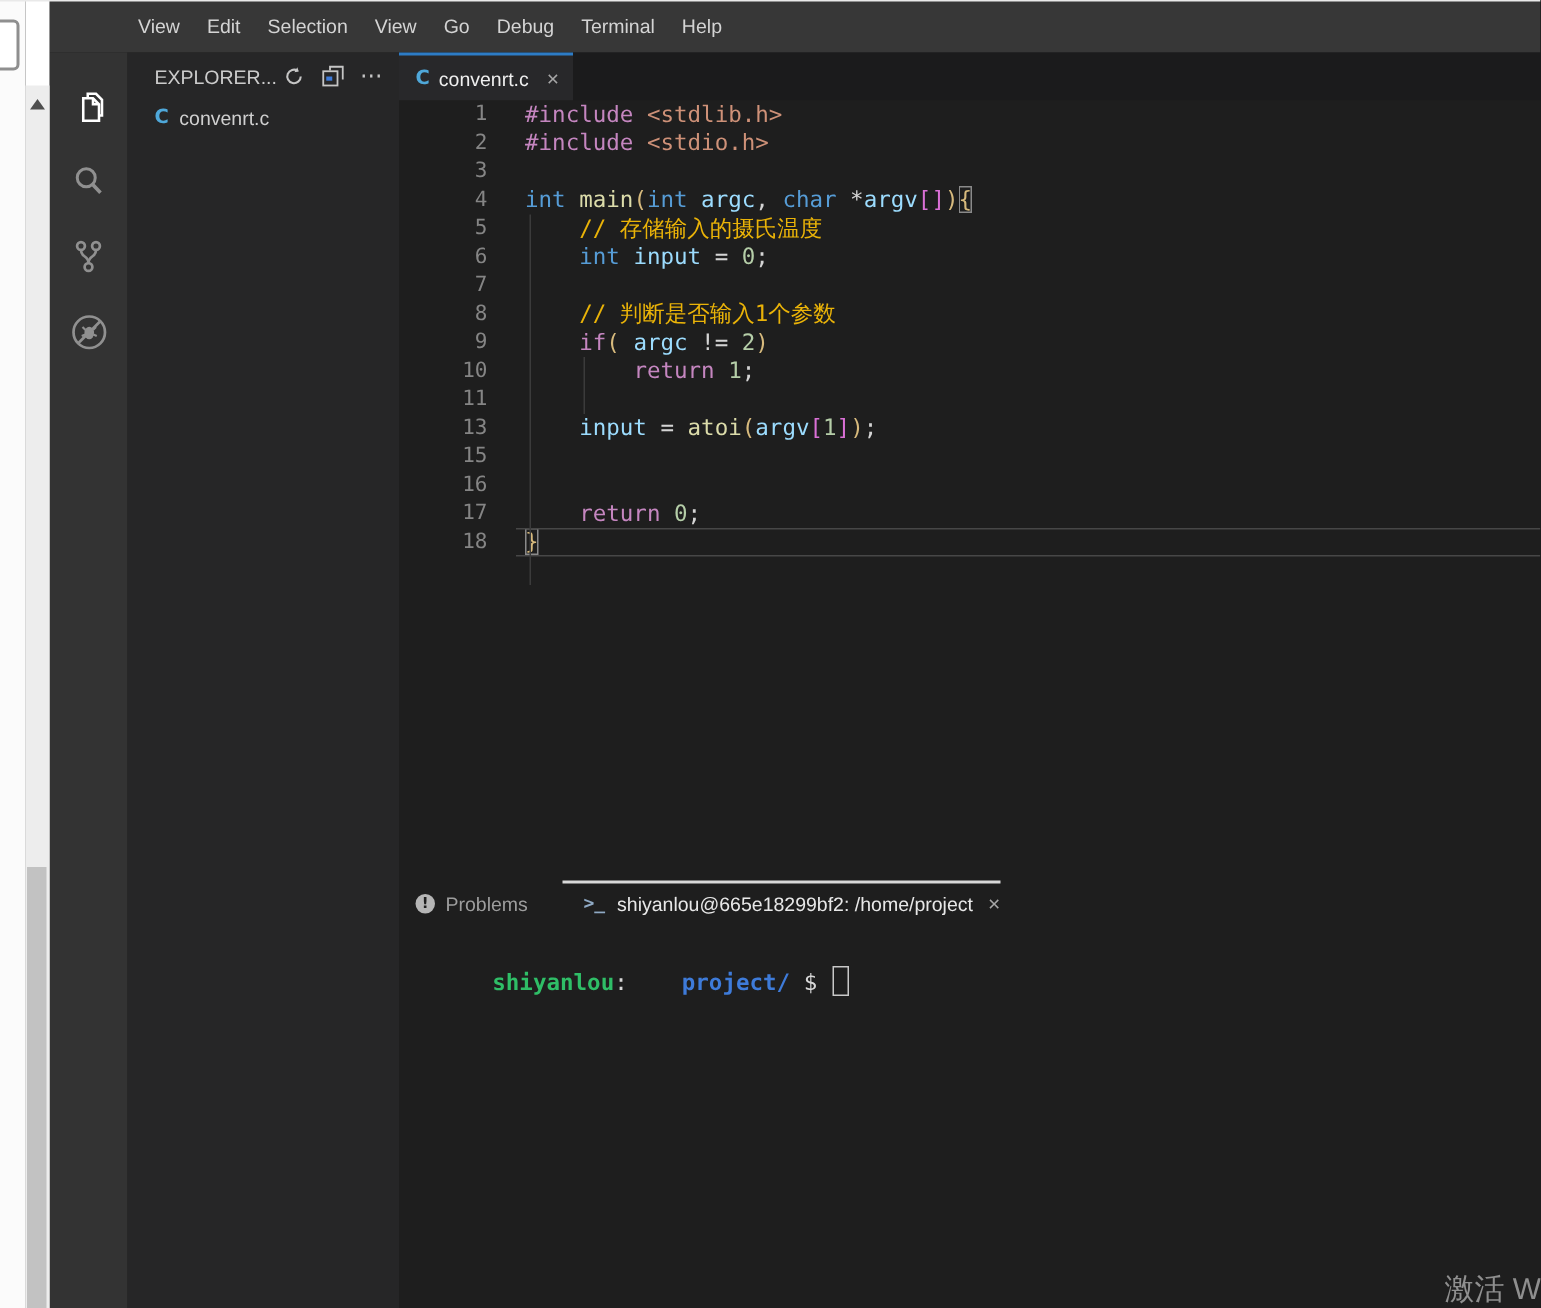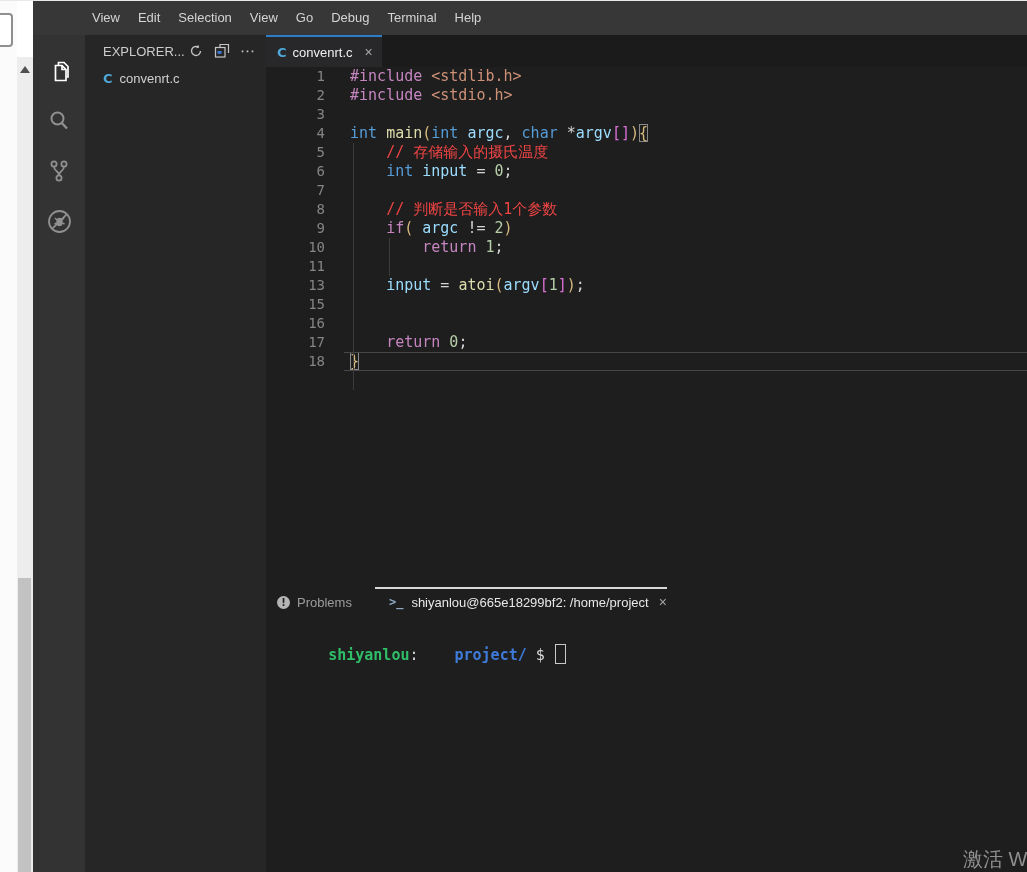--- a/index.html
+++ b/index.html
@@ -46,21 +46,21 @@
 
   
   .editor{position:relative;height:520px;flex:0 0 520px;background:#1e1e1e;overflow:hidden;
     font-family:"DejaVu Sans Mono","Liberation Mono",monospace;}
   .code-line{position:relative;height:19px;line-height:19px;white-space:pre;}
   .ln{position:absolute;left:0;top:0;width:59px;text-align:right;color:#858585;font-size:14px;}
   .code{display:block;padding-left:84px;font-size:15px;color:#d4d4d4;}
   .tk-dir{color:#C586C0;} .tk-str{color:#CE9178;} .tk-kw{color:#569CD6;}
   .tk-fn{color:#DCDCAA;} .tk-var{color:#9CDCFE;} .tk-num{color:#B5CEA8;}
   .tk-pl{color:#d4d4d4;} .tk-br1{color:#D7BA7D;} .tk-br2{color:#DA70D6;}
-  .tk-cm{color:#ef4444;margin-top:28px;}
+  .tk-cm{color:#eab308;margin-top:28px;}
   .match{box-shadow:inset 0 0 0 1px #8a8a8a;}
   .cl-borders{position:absolute;left:78px;right:0;top:0;height:19px;border-top:1px solid #474747;border-bottom:1px solid #474747;box-sizing:border-box;pointer-events:none;}
   .indent-guide{position:absolute;width:1px;background:#3b3b3b;}
   .ig1{left:87px;top:76px;height:247px;}
   .ig2{left:123px;top:171px;height:38px;}
 
   
   .panel{position:relative;flex:1 1 auto;background:#1e1e1e;}
   .panel-tabs{position:relative;height:30px;display:flex;align-items:center;}
   .active-ind{position:absolute;left:109px;top:0;width:292px;height:2px;background:#d8d8d8;}

